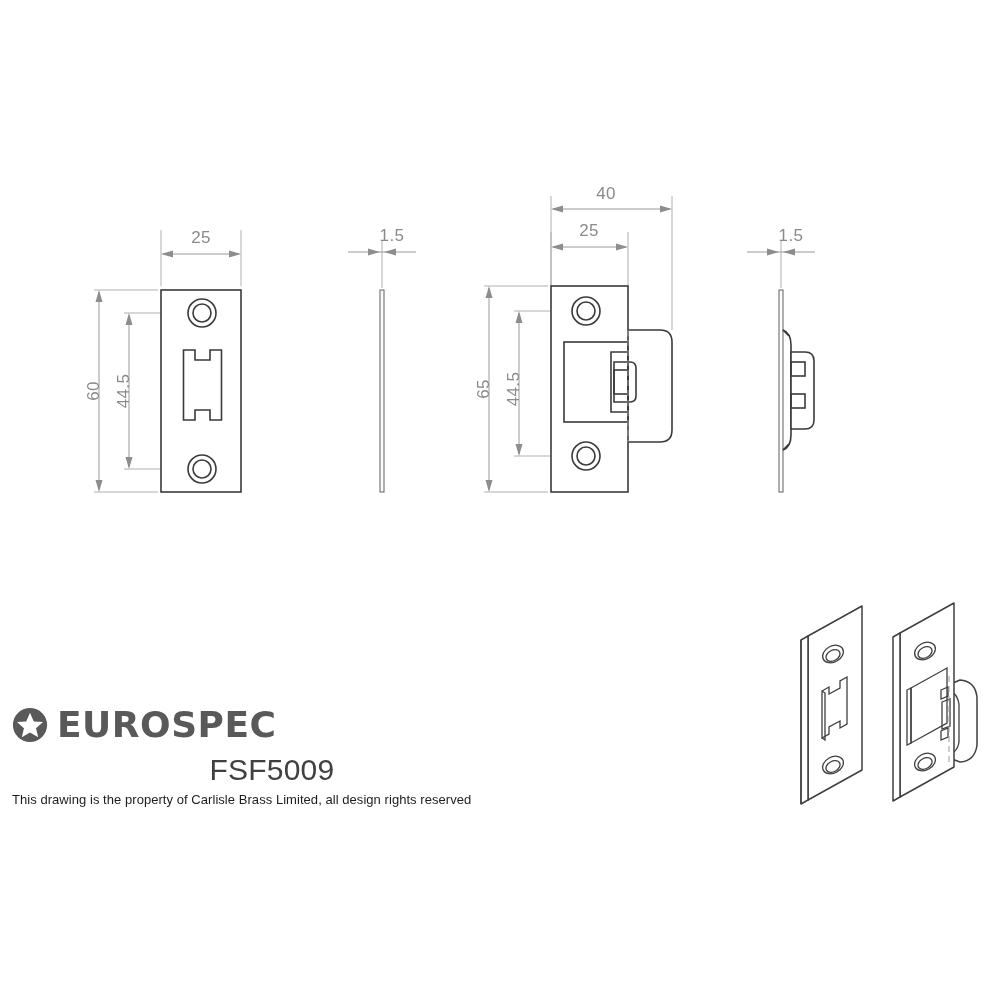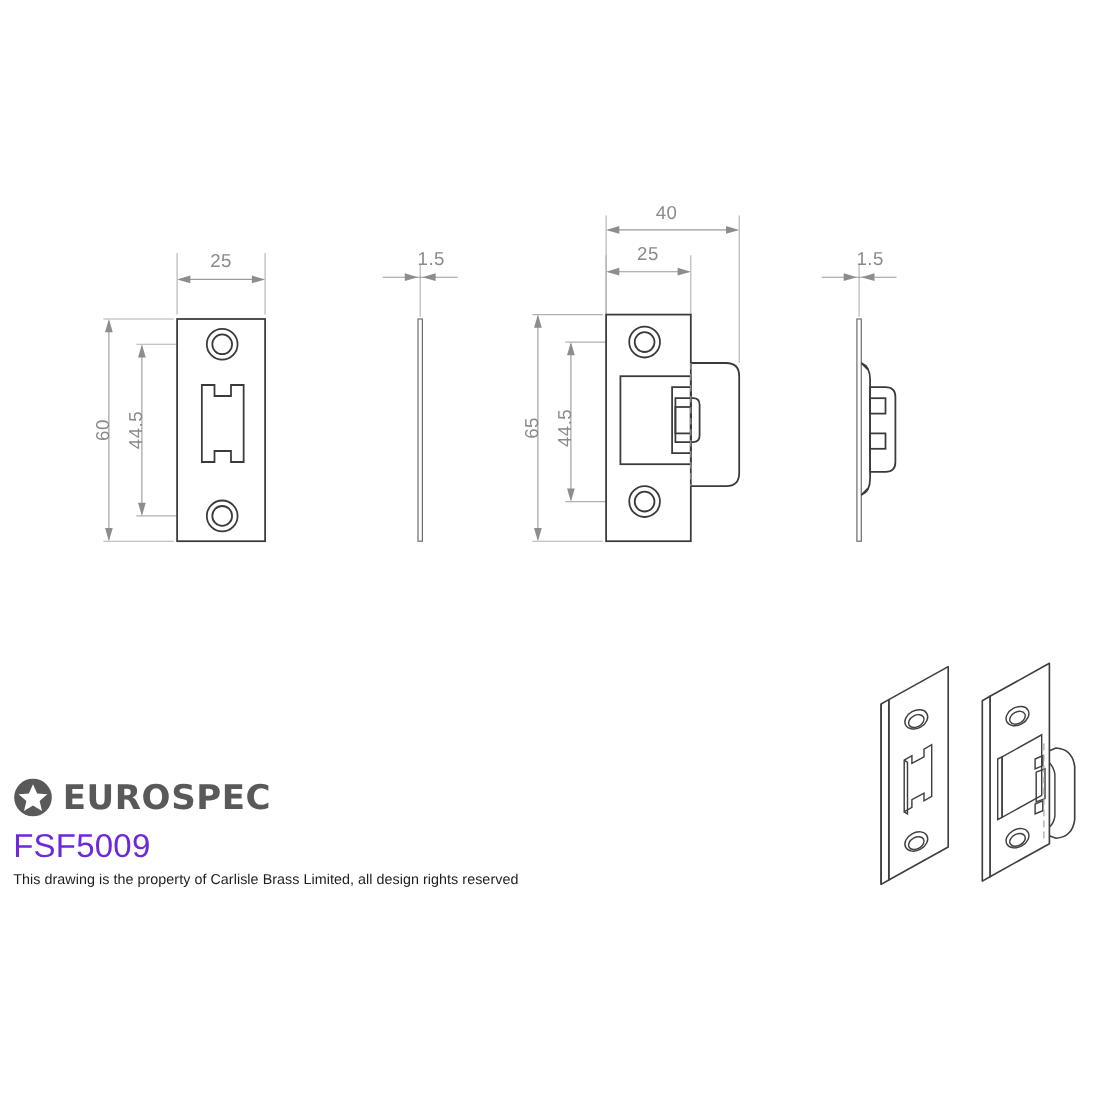--- a/index.html
+++ b/index.html
@@ -98,33 +98,34 @@
   }
   .brand-mark {
     width: 36px;
     height: 36px;
     flex: 0 0 36px;
     display: block;
   }
   .brand-word {
     font-family: "DejaVu Sans", sans-serif;
     font-weight: 700;
-    font-size: 31px;
+    font-size: 36px;
     letter-spacing: 0.5px;
     color: #595959;
     line-height: 1;
     white-space: nowrap;
   }
   .doc-code {
     margin-top: 9px;
     font-family: "Liberation Sans", sans-serif;
     font-size: 30px;
-    color: #6d28d9;
+    color: #404040;
     letter-spacing: 0.2px;
     line-height: 1;
+    text-align: center;
   }
   .doc-note {
     margin-top: 8px;
     font-family: "Liberation Sans", sans-serif;
     font-size: 13px;
     color: #1d1d1d;
     letter-spacing: 0.05px;
     line-height: 1.15;
     white-space: nowrap;
   }

